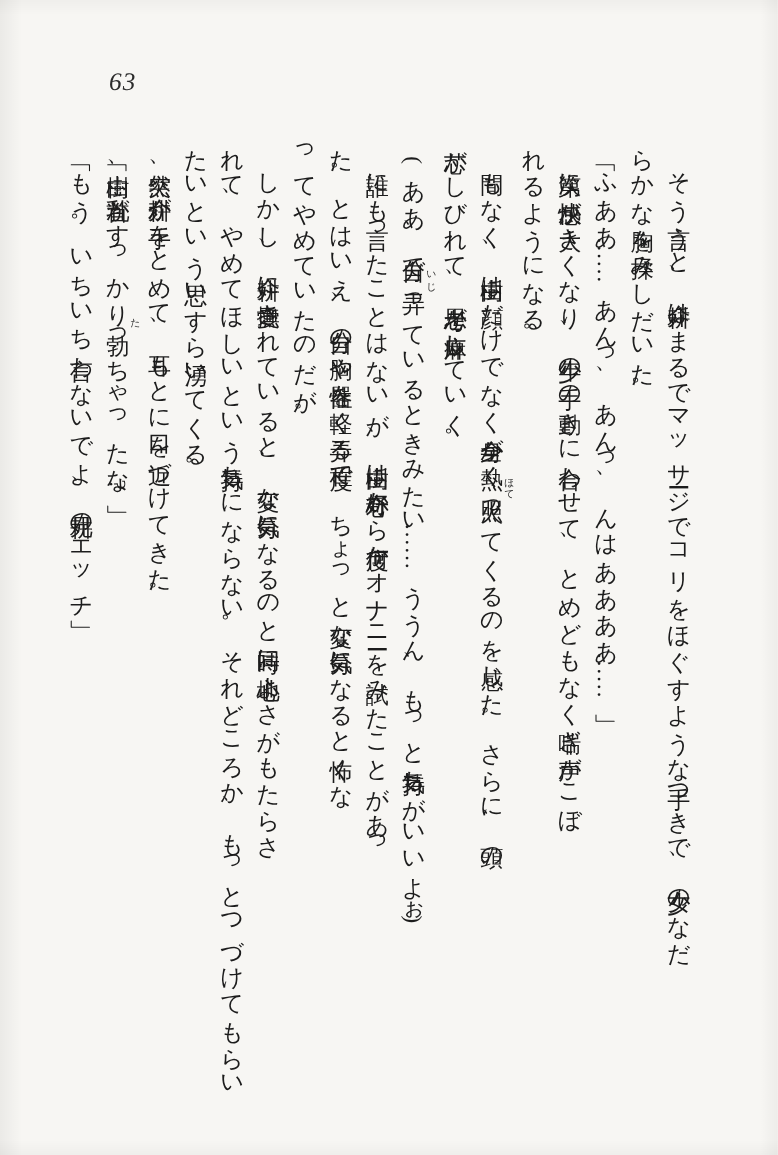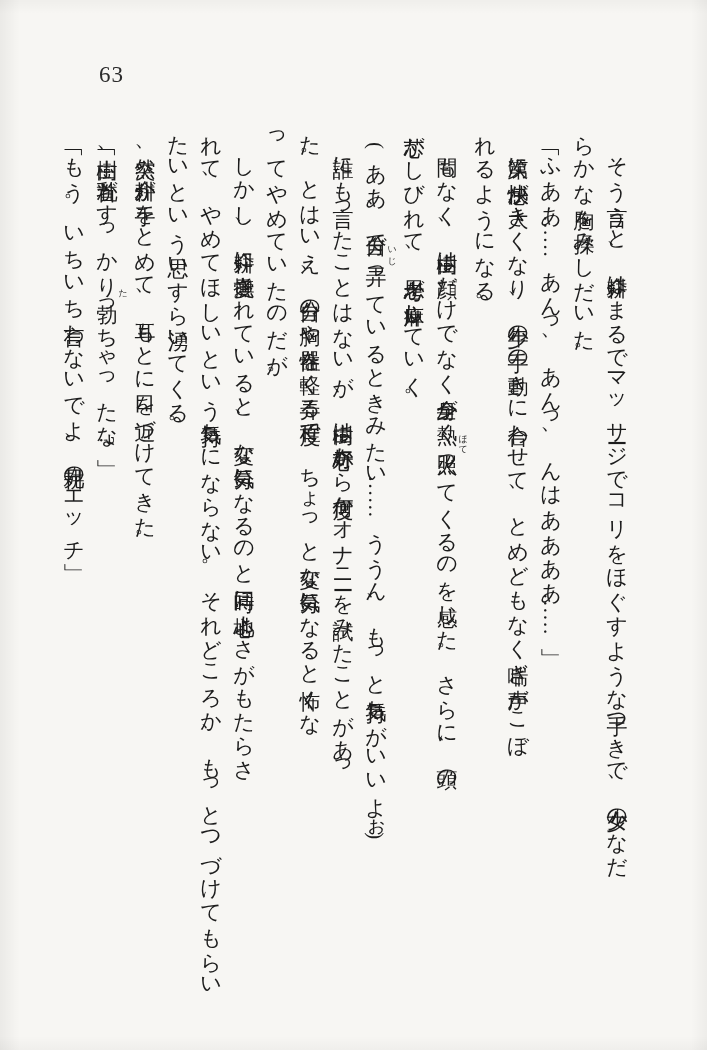--- a/index.html
+++ b/index.html
@@ -21,20 +21,21 @@
   }
   .page {
     position: absolute;
     inset: 0;
   }
   .page-number {
     position: absolute;
     left: 99px;
     top: 62px;
     font-family: "Liberation Serif", "DejaVu Serif", serif;
+    font-style: italic;
     font-size: 23px;
     letter-spacing: 1px;
     color: #2b2b2b;
   }
   .text-block {
     position: absolute;
     top: 121px;
     right: 74px;
     width: 562px;
     height: 816px;

